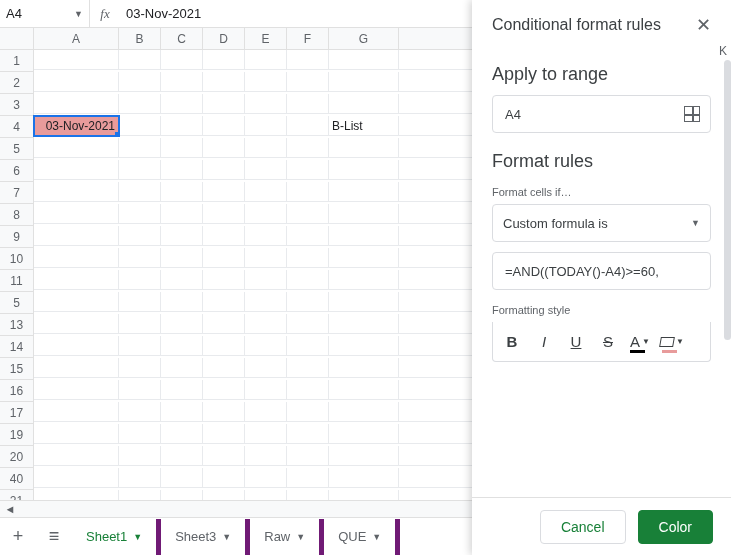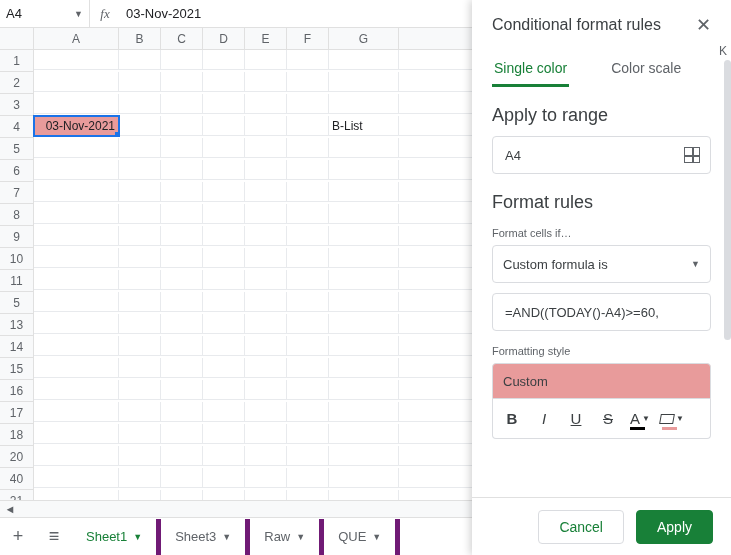--- a/index.html
+++ b/index.html
@@ -245,21 +245,21 @@
         <div class="cell"></div>
         <div class="rowhdr">17</div>
         <div class="cell"></div>
         <div class="cell"></div>
         <div class="cell"></div>
         <div class="cell"></div>
         <div class="cell"></div>
         <div class="cell"></div>
         <div class="cell"></div>
         <div class="cell"></div>
-        <div class="rowhdr">18</div>
+        <div class="rowhdr">19</div>
         <div class="cell"></div>
         <div class="cell"></div>
         <div class="cell"></div>
         <div class="cell"></div>
         <div class="cell"></div>
         <div class="cell"></div>
         <div class="cell"></div>
         <div class="cell"></div>
         <div class="rowhdr">20</div>
         <div class="cell"></div>
@@ -307,24 +307,20 @@
       </div>
   </div>
 
   <div class="sidebar">
     <div class="sb-header">
       <div class="sb-title">Conditional format rules</div>
       <div class="sb-close">✕</div>
     </div>
     <div class="sb-col-k">K</div>
     <div class="sb-body">
-      <div class="sb-tabs">
-        <div class="sb-tab active">Single color</div>
-        <div class="sb-tab">Color scale</div>
-      </div>
 
       <div class="sb-label">Apply to range</div>
       <div class="sb-field">
         <input value="A4" style="">
         <span class="grid-icon">
             <span class="grid-icon-line"></span>
           </span>
       </div>
 
       <div class="sb-label">Format rules</div>
@@ -332,38 +328,37 @@
       <div class="sb-field">
         <span>Custom formula is</span>
         <span style="font-size:9px;color:#5f6368">▼</span>
       </div>
       <div style="height:10px"></div>
       <div class="sb-field">
         <input value="=AND((TODAY()-A4)&gt;=60," style="">
       </div>
 
       <div class="sb-sublabel">Formatting style</div>
-      <div class="style-preview">Custom</div>
       <div class="style-tools">
         <div class="tool">
             <b>B</b>
           </div>
         <div class="tool">
             <i>I</i>
           </div>
         <div class="tool tool-under">U</div>
         <div class="tool tool-strike">S</div>
         <div class="tool tool-textcolor">A<span class="small-caret">▼</span><span class="bar"></span></div>
         <div class="tool tool-fill">
             <span class="bucket"></span>
             <span class="small-caret">▼</span>
             <span class="bar"></span>
           </div>
       </div>
     </div>
     <div class="sb-scroll-thumb"></div>
     <div class="sb-footer">
       <div class="btn btn-cancel">Cancel</div>
-      <div class="btn btn-done">Apply</div>
+      <div class="btn btn-done">Color</div>
     </div>
   </div>
 
 </div>
 
 </body></html>

